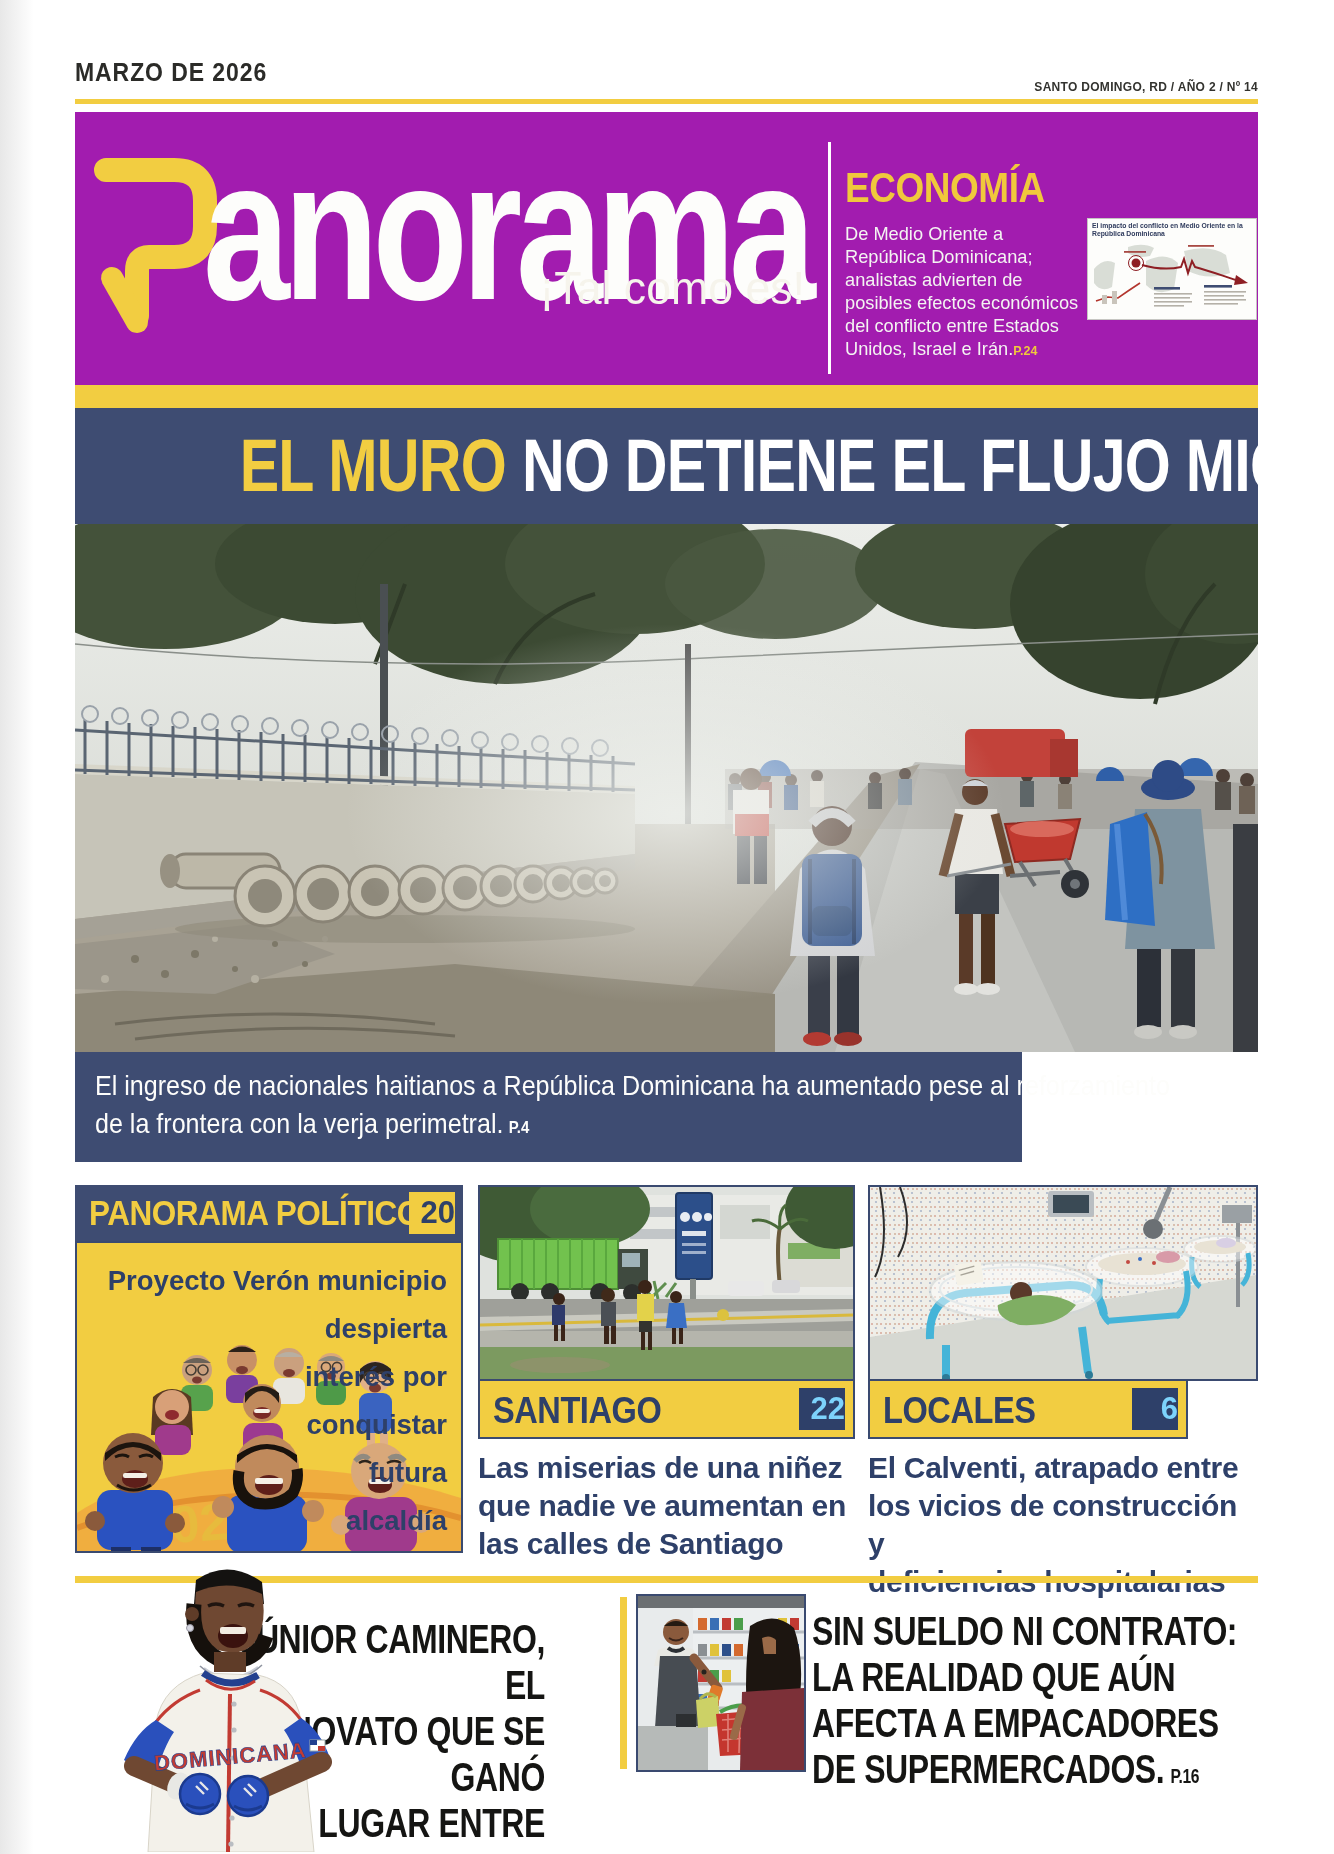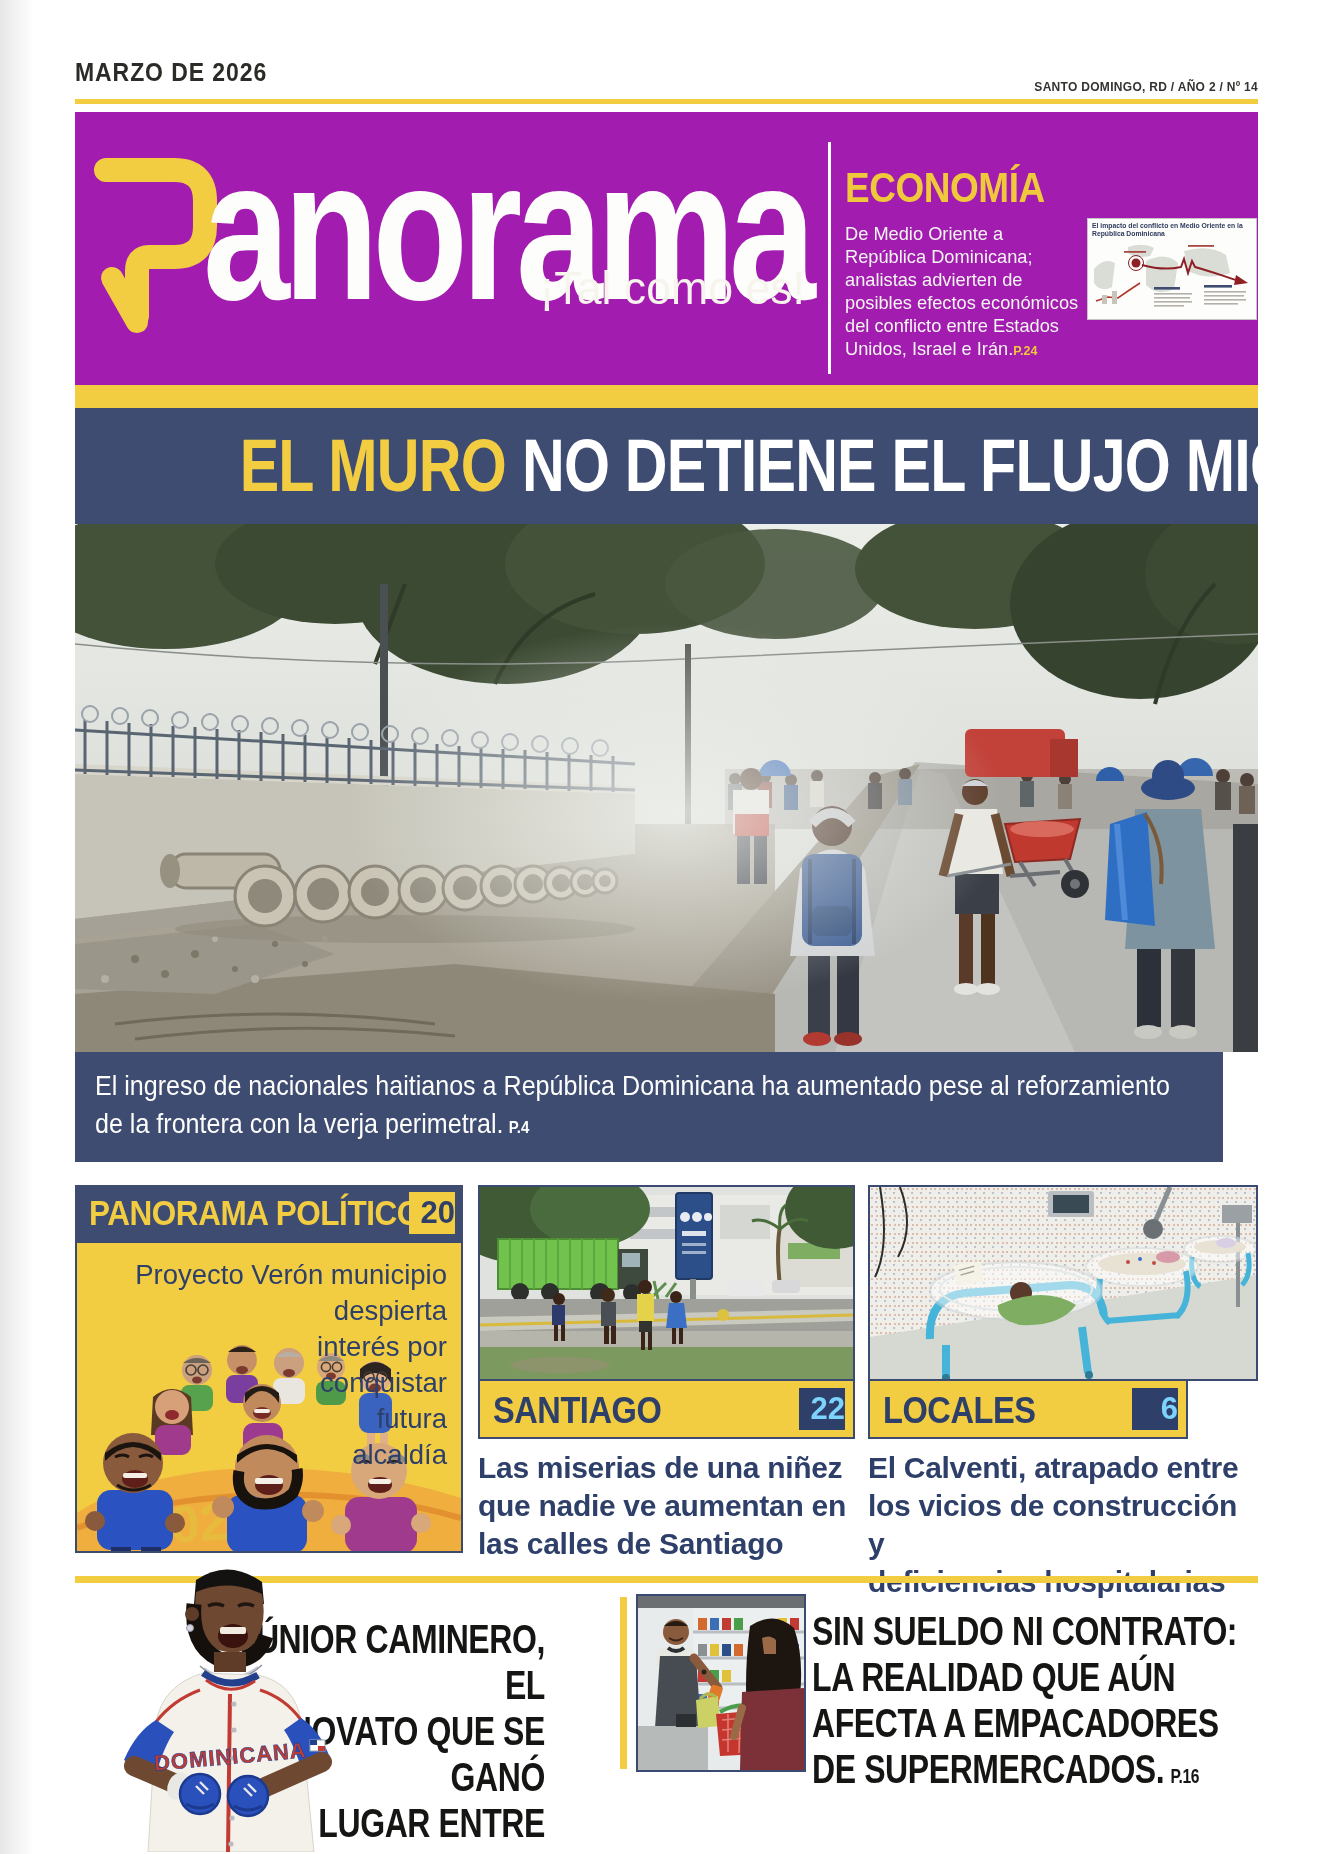--- a/index.html
+++ b/index.html
@@ -31,36 +31,36 @@
   .info-title{font-size:6.8px;line-height:8px;font-weight:bold;color:#2e3a5c;
         padding:3px 4px 1px 4px;}
   
   .kickband-stripe{left:75px;top:385px;width:1183px;height:23px;background:#f2cd41;}
   .kickband{left:75px;top:408px;width:1183px;height:116px;background:#3e4c72;
         text-align:center;white-space:nowrap;}
   .kick-line{display:inline-block;font-size:74px;line-height:116px;font-weight:bold;
         letter-spacing:-1px;transform:scaleX(.8);transform-origin:center;}
   .kick-hl{color:#f2cd41;} .kick-rest{color:#ffffff;margin-left:20px;}
   .photo-main{left:75px;top:524px;width:1183px;height:528px;overflow:hidden;background:#d8dad5;}
-  .captionband{left:75px;top:1052px;width:1148px;height:110px;background:#3e4c72;}
+  .captionband{left:75px;top:1052px;width:947px;height:110px;background:#3e4c72;}
   .caption-text{left:20px;top:14px;width:1320px;font-size:28.5px;line-height:38px;
         color:#fdfdfb;font-weight:500;white-space:pre-line;
         transform:scaleX(.88);transform-origin:left top;}
   .caption-page{font-size:17px;font-weight:bold;margin-left:6px;}
   
   .sec-hdr-navy{left:75px;top:1185px;width:388px;height:56px;background:#3e4c72;}
   .sec-hdr-navy .lbl{left:14px;top:8px;font-size:35px;font-weight:bold;color:#f2cd41;
         letter-spacing:-.5px;transform:scaleX(.9);transform-origin:left top;}
   .badge-y{background:#f2cd41;color:#2e4069;} .badge-n{background:#2e4069;color:#7dd3fc;}
   .badge{width:46px;height:42px;right:8px;top:7px;text-align:right;font-size:31px;
         line-height:42px;font-weight:bold;}
   .art-box{left:75px;top:1241px;width:388px;height:312px;background:#f2cd41;
         border:2px solid #3a4a70;box-sizing:border-box;overflow:hidden;}
   .art-text{right:14px;top:14px;width:345px;text-align:right;font-size:27.5px;
-        line-height:36px;color:#2e4069;font-weight:400;white-space:pre-line;z-index:2;}
+        line-height:48px;color:#2e4069;font-weight:700;white-space:pre-line;z-index:2;}
   .cartoon{left:0px;top:42px;width:384px;height:268px;z-index:1;}
   .ph-box{border:2px solid #3a4a70;box-sizing:border-box;overflow:hidden;background:#dfe2de;}
   .ph-santiago{left:478px;top:1185px;width:377px;height:196px;}
   .ph-locales{left:868px;top:1185px;width:390px;height:196px;}
   .sec-hdr-yel{top:1379px;height:60px;background:#f2cd41;border:2px solid #3a4a70;box-sizing:border-box;}
   .sec-hdr-yel .lbl{left:13px;top:9px;font-size:37px;font-weight:bold;color:#2e4069;
         letter-spacing:-.5px;transform:scaleX(.88);transform-origin:left top;}
   .hl-navy{top:1449px;font-size:30px;line-height:38px;font-weight:bold;color:#2e4069;
         letter-spacing:-.3px;white-space:pre-line;}
   

